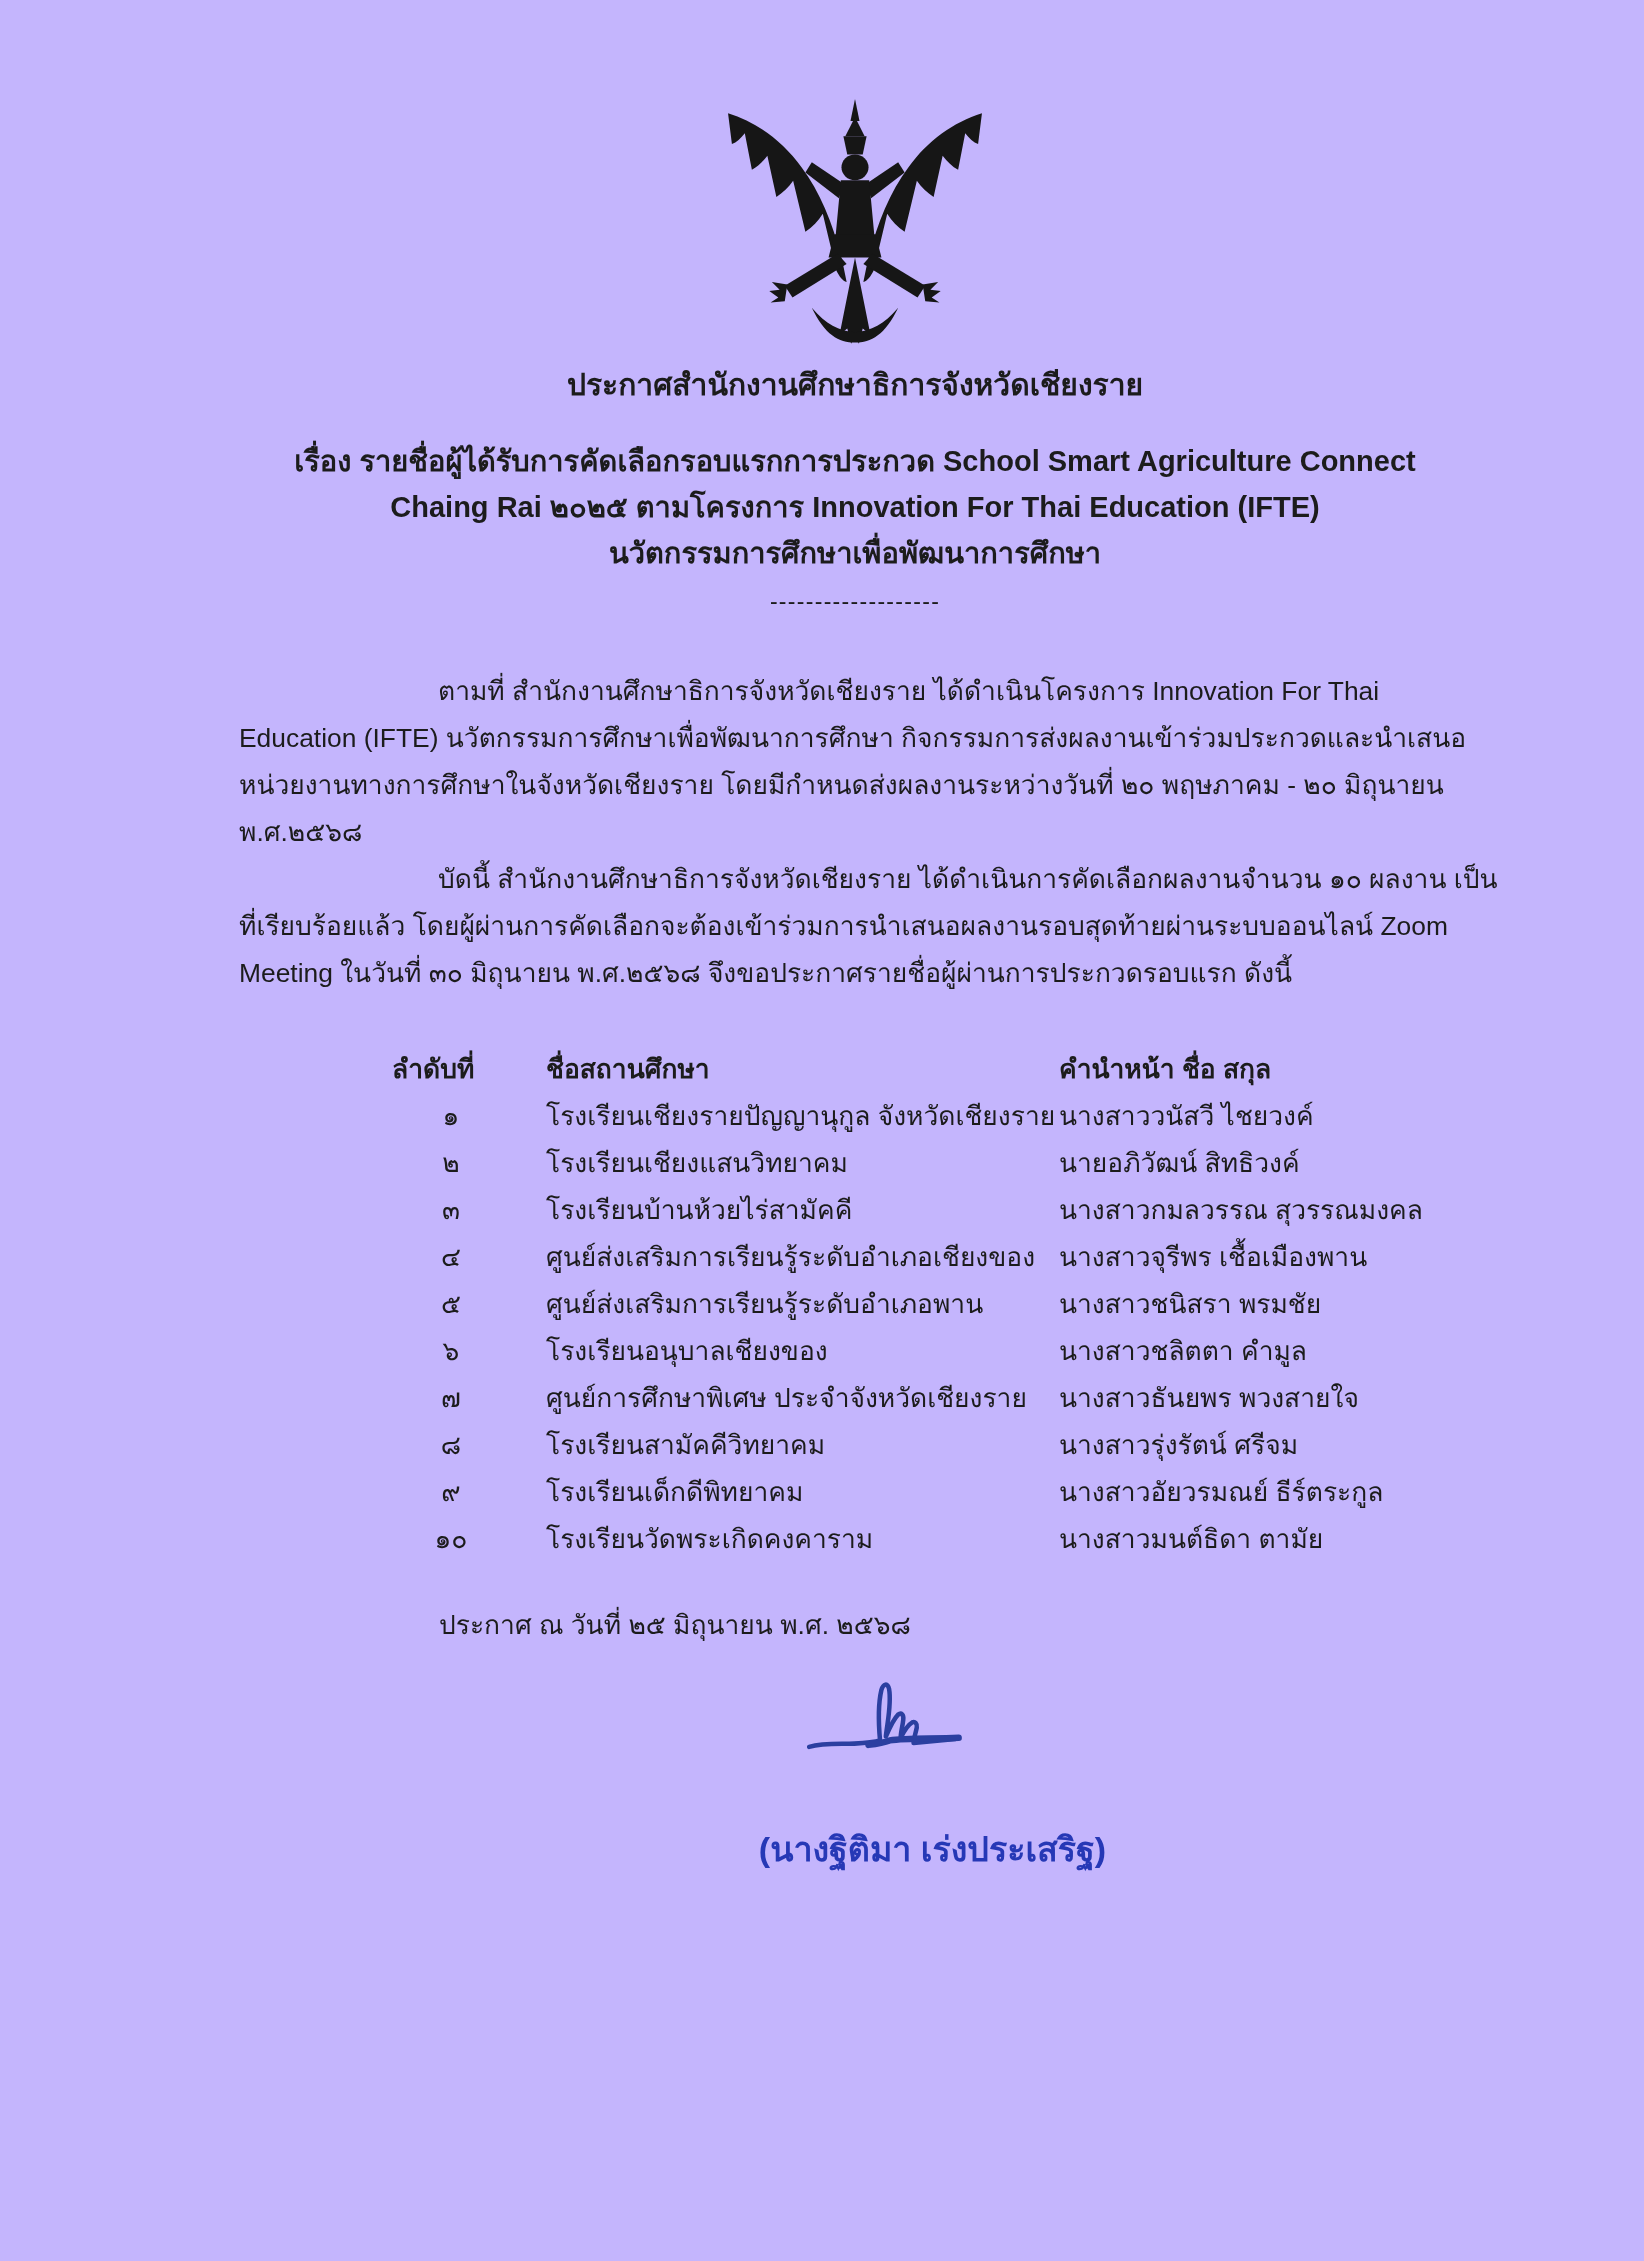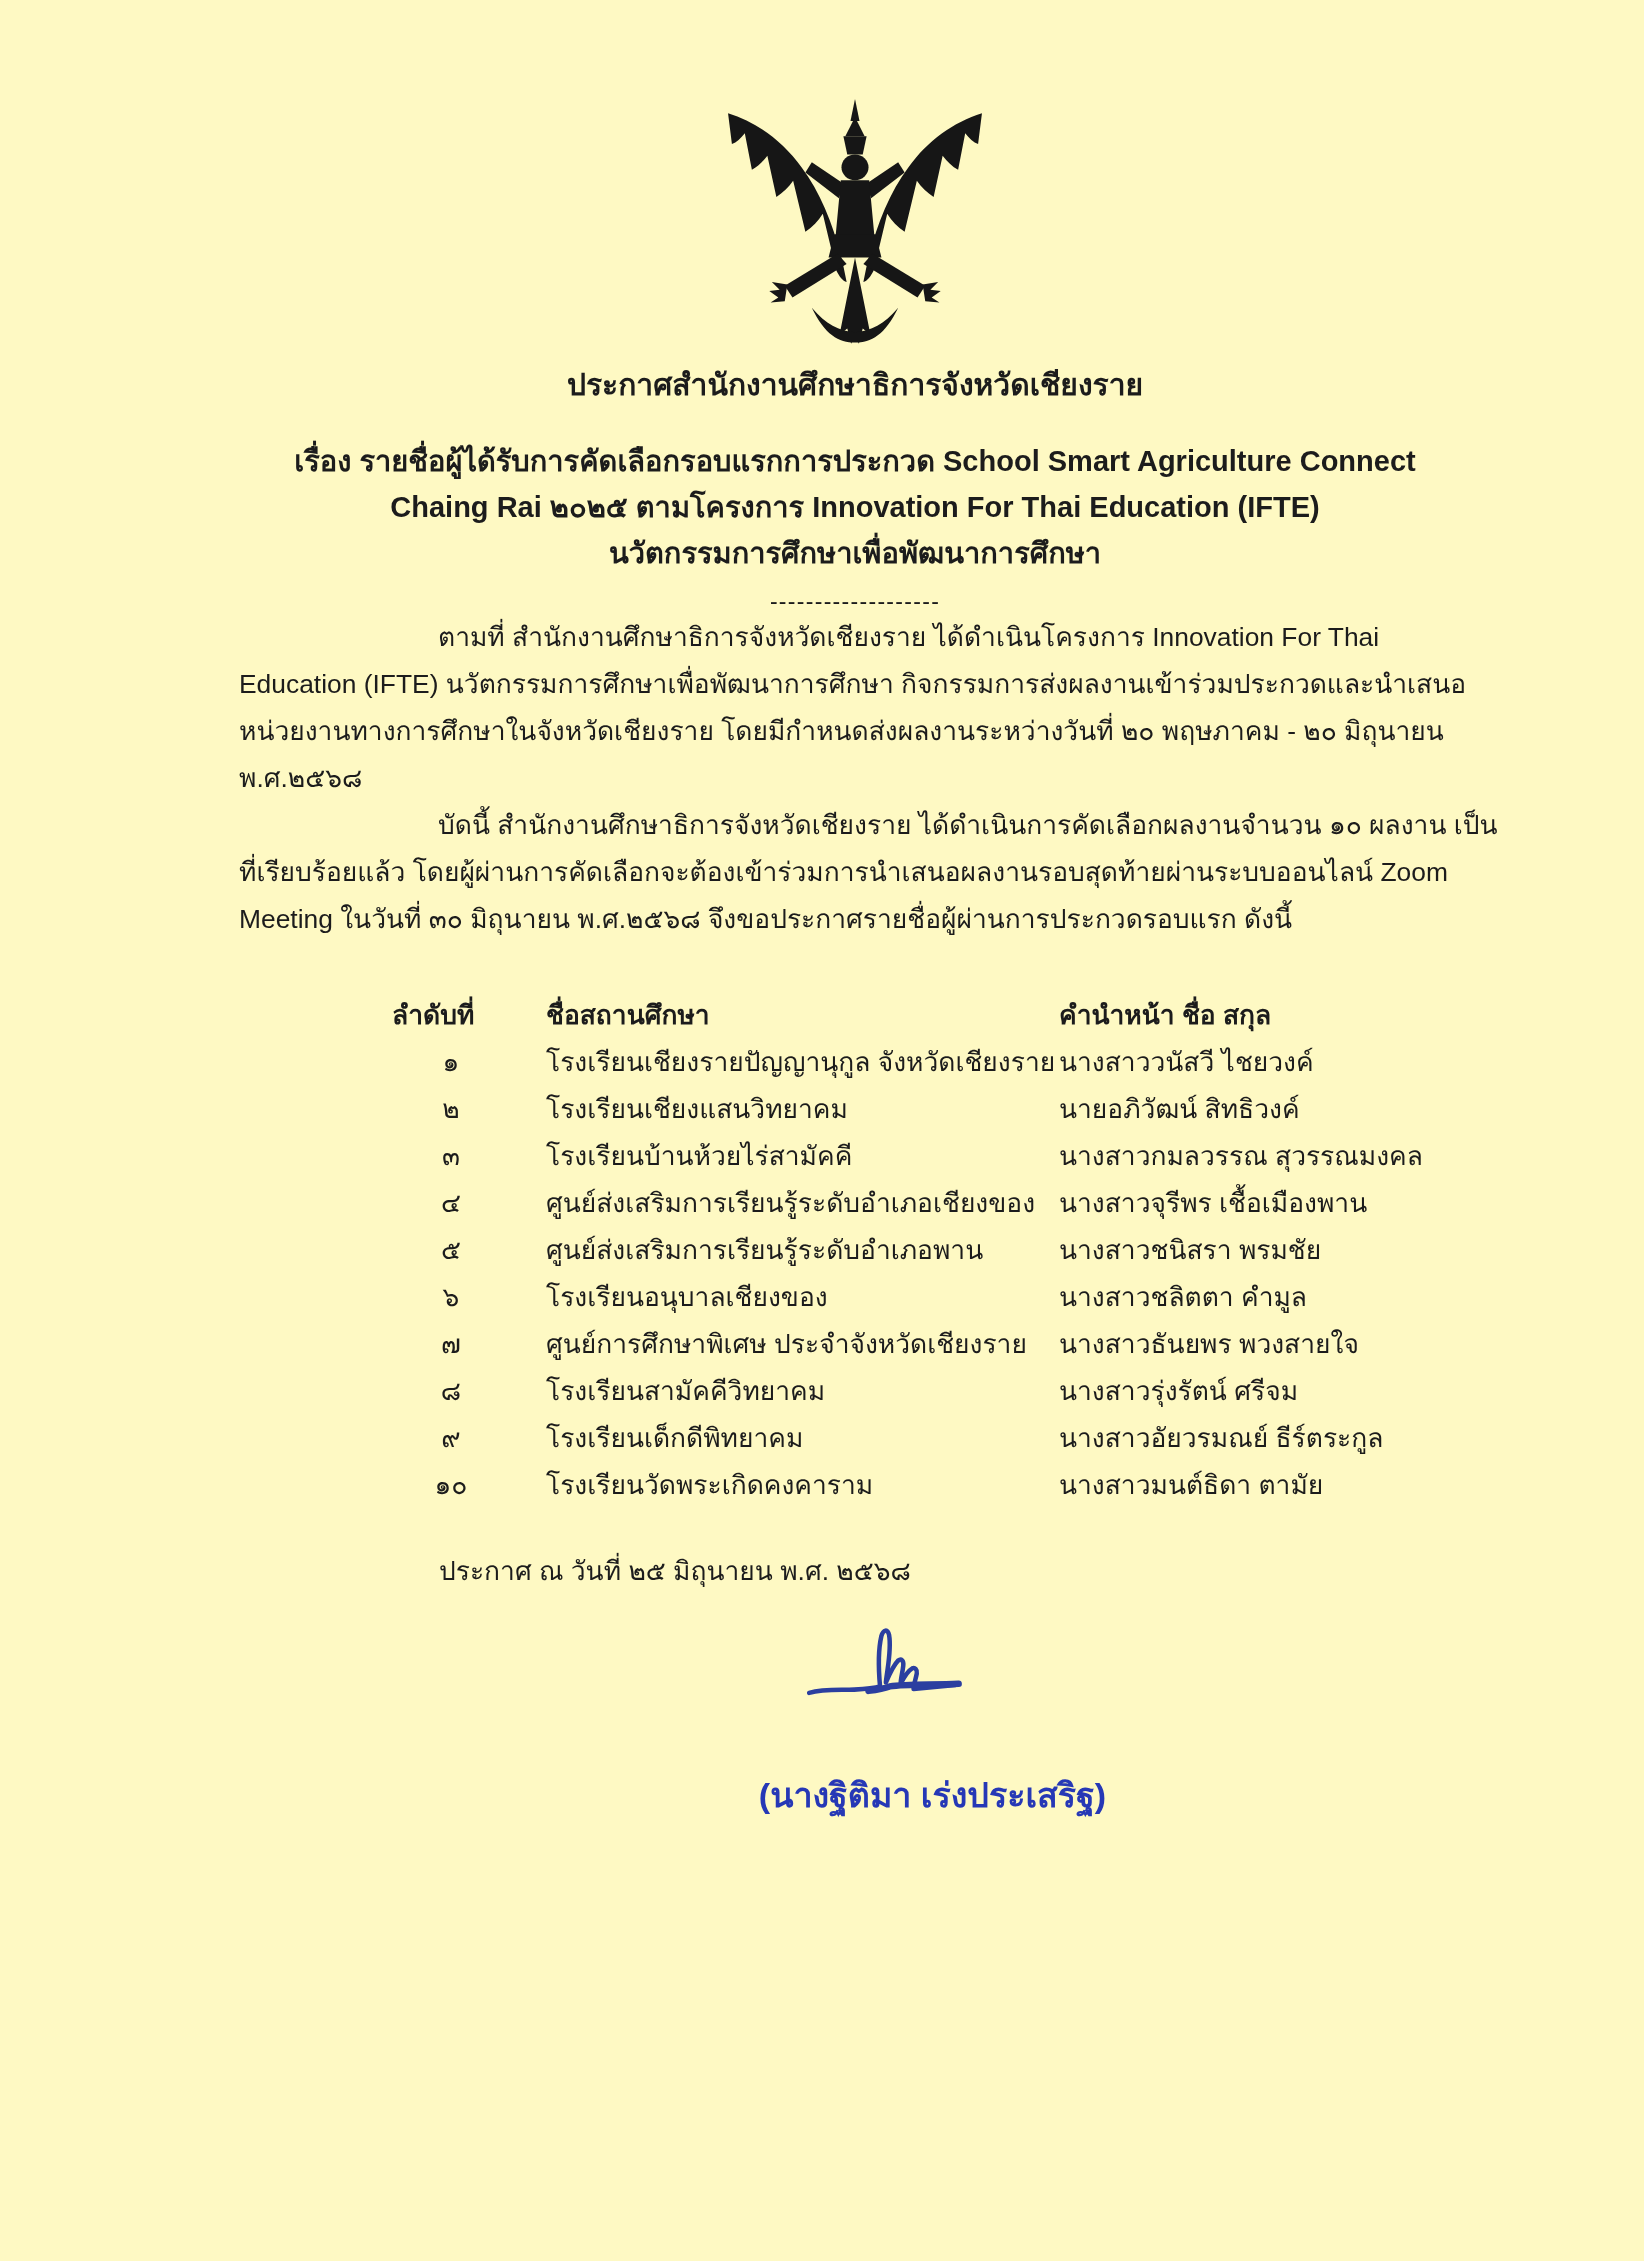--- a/index.html
+++ b/index.html
@@ -1,21 +1,21 @@
 <!DOCTYPE html>
 <html style="font-size:10.3px"><head>
 <meta charset="utf-8">
 <style>
   html,body { margin:0; padding:0; background:#e8e8e8; }
   .page {
     position: relative;
     width: 1645px;
     height: 2261px;
     margin: 0 auto;
-    background: #fef9c3;
+    background: #c4b5fd;
     font-family: "Liberation Sans", sans-serif;
     color: #1c1c1c;
     box-sizing: border-box;
     padding: 95px 174px 0 239px;
     overflow: hidden;
   }
   .emblem { width: 290px; margin: 0 auto; }
   .title {
     margin-top: 10.3px;
     text-align: center;
@@ -32,21 +32,21 @@
   }
   .divider {
     margin-top: 11.6px;
     text-align: center;
     font-size: 23px;
     line-height: 26px;
     letter-spacing: 1.3px;
     font-weight: normal;
   }
   .para { font-size: 26.4px; line-height: 47px; }
-  .para.first { }
+  .para.first { margin-top: 54px; }
   .line { white-space: nowrap; }
   .line.indent { padding-left: 199px; }
   .results-table {
     margin-top: 49px;
     margin-left: 153px;
     font-size: 26.4px;
     line-height: 47px;
   }
   .t-row { display: grid; grid-template-columns: 154px 513px auto; }
   .t-row.header { font-weight: bold; }

